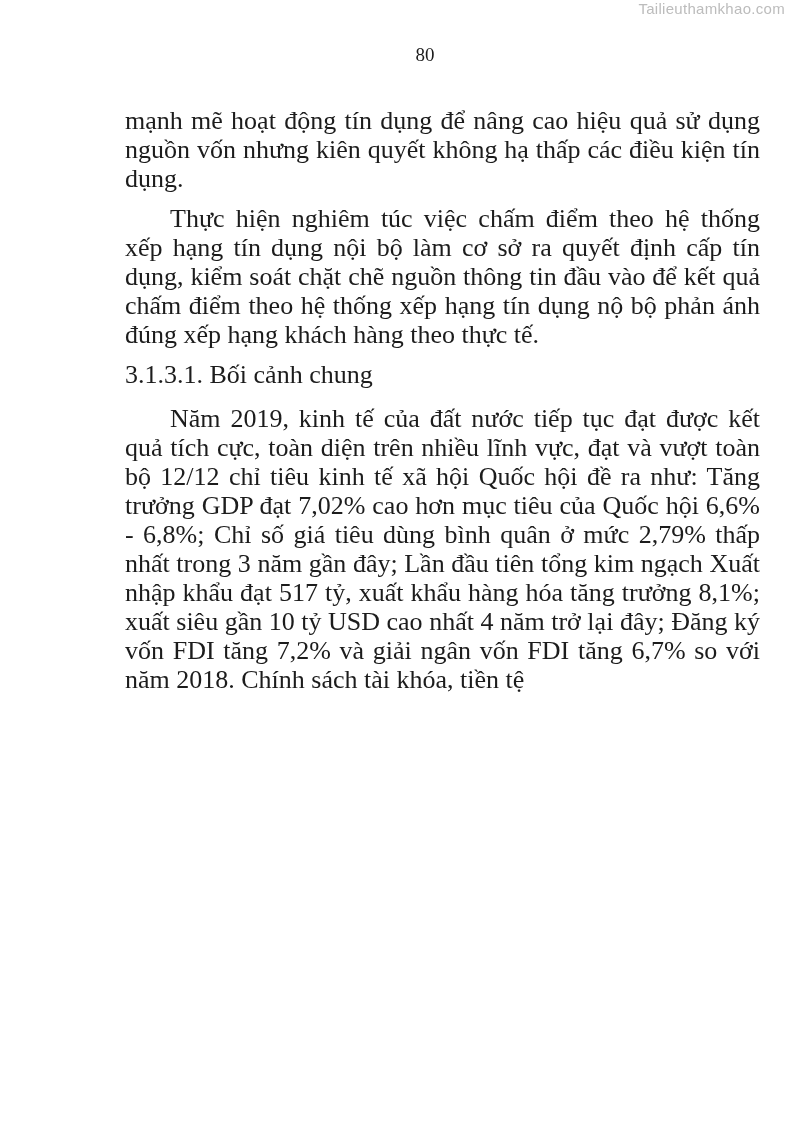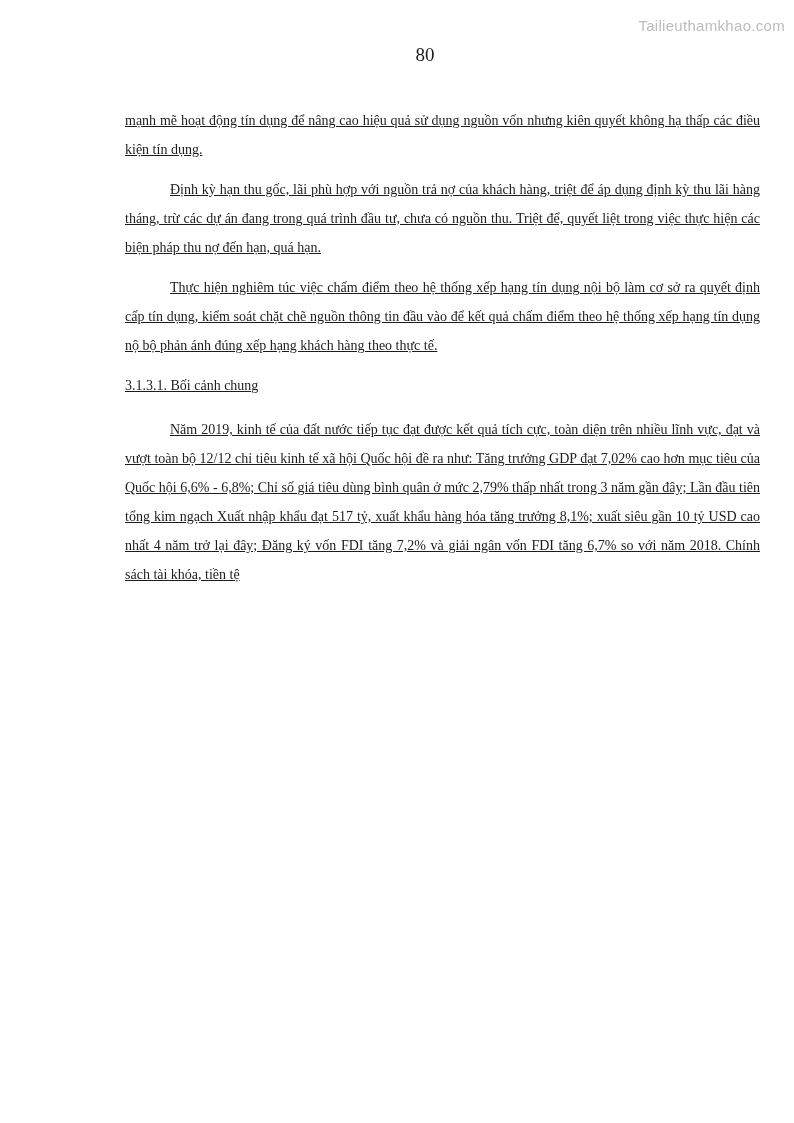--- a/index.html
+++ b/index.html
@@ -7,45 +7,44 @@
     width: 794px;
     height: 1123px;
     background: #ffffff;
     position: relative;
     overflow: hidden;
     font-family: "Liberation Serif", "DejaVu Serif", serif;
     color: #1c1c1c;
   }
   .watermark {
     position: absolute;
-    top: 17px;
+    top: 0;
     right: 9px;
     font-family: "Liberation Sans", "DejaVu Sans", sans-serif;
     font-size: 15px;
     color: #bcbcbc;
     letter-spacing: 0.3px;
     text-shadow: 0.5px 0.5px 0 #ffffff;
   }
   .page-number {
     position: absolute;
     top: 44px;
     left: 0;
     width: 850px;
     text-align: center;
     font-size: 19px;
   }
   .content {
     position: absolute;
     top: 106px;
     left: 125px;
     width: 635px;
-    font-size: 14px;
+    font-size: 26px;
     line-height: 29px;
     text-align: justify;
-    text-decoration: underline;
   }
   .content p {
     margin: 0 0 11px 0;
     text-indent: 45px;
   }
   .content p.no-indent { text-indent: 0; }
   .content p.section-heading {
     font-weight: bold;
     font-style: italic;
     text-indent: 0;
@@ -59,17 +58,16 @@
 </style>
 </head>
 <body>
 
 <div class="watermark">Tailieuthamkhao.com</div>
 
 <div class="page-number">80</div>
 
 <div class="content">
   <p class="no-indent">mạnh mẽ hoạt động tín dụng để nâng cao hiệu quả sử dụng nguồn vốn nhưng kiên quyết không hạ thấp các điều kiện tín dụng.</p>
-  <p>Định kỳ hạn thu gốc, lãi phù hợp với nguồn trả nợ của khách hàng, triệt để áp dụng định kỳ thu lãi hàng tháng, trừ các dự án đang trong quá trình đầu tư, chưa có nguồn thu. Triệt để, quyết liệt trong việc thực hiện các biện pháp thu nợ đến hạn, quá hạn.</p>
   <p>Thực hiện nghiêm túc việc chấm điểm theo hệ thống xếp hạng tín dụng nội bộ làm cơ sở ra quyết định cấp tín dụng, kiểm soát chặt chẽ nguồn thông tin đầu vào để kết quả chấm điểm theo hệ thống xếp hạng tín dụng nộ bộ phản ánh đúng xếp hạng khách hàng theo thực tế.</p>
   <p class="subsection-heading">3.1.3.1. Bối cảnh chung</p>
   <p class="last-block">Năm 2019, kinh tế của đất nước tiếp tục đạt được kết quả tích cực, toàn diện trên nhiều lĩnh vực, đạt và vượt toàn bộ 12/12 chỉ tiêu kinh tế xã hội Quốc hội đề ra như: Tăng trưởng GDP đạt 7,02% cao hơn mục tiêu của Quốc hội 6,6% - 6,8%; Chỉ số giá tiêu dùng bình quân ở mức 2,79% thấp nhất trong 3 năm gần đây; Lần đầu tiên tổng kim ngạch Xuất nhập khẩu đạt 517 tỷ, xuất khẩu hàng hóa tăng trưởng 8,1%; xuất siêu gần 10 tỷ USD cao nhất 4 năm trở lại đây; Đăng ký vốn FDI tăng 7,2% và giải ngân vốn FDI tăng 6,7% so với năm 2018. Chính sách tài khóa, tiền tệ</p>
 </div>
 
 </body></html>

